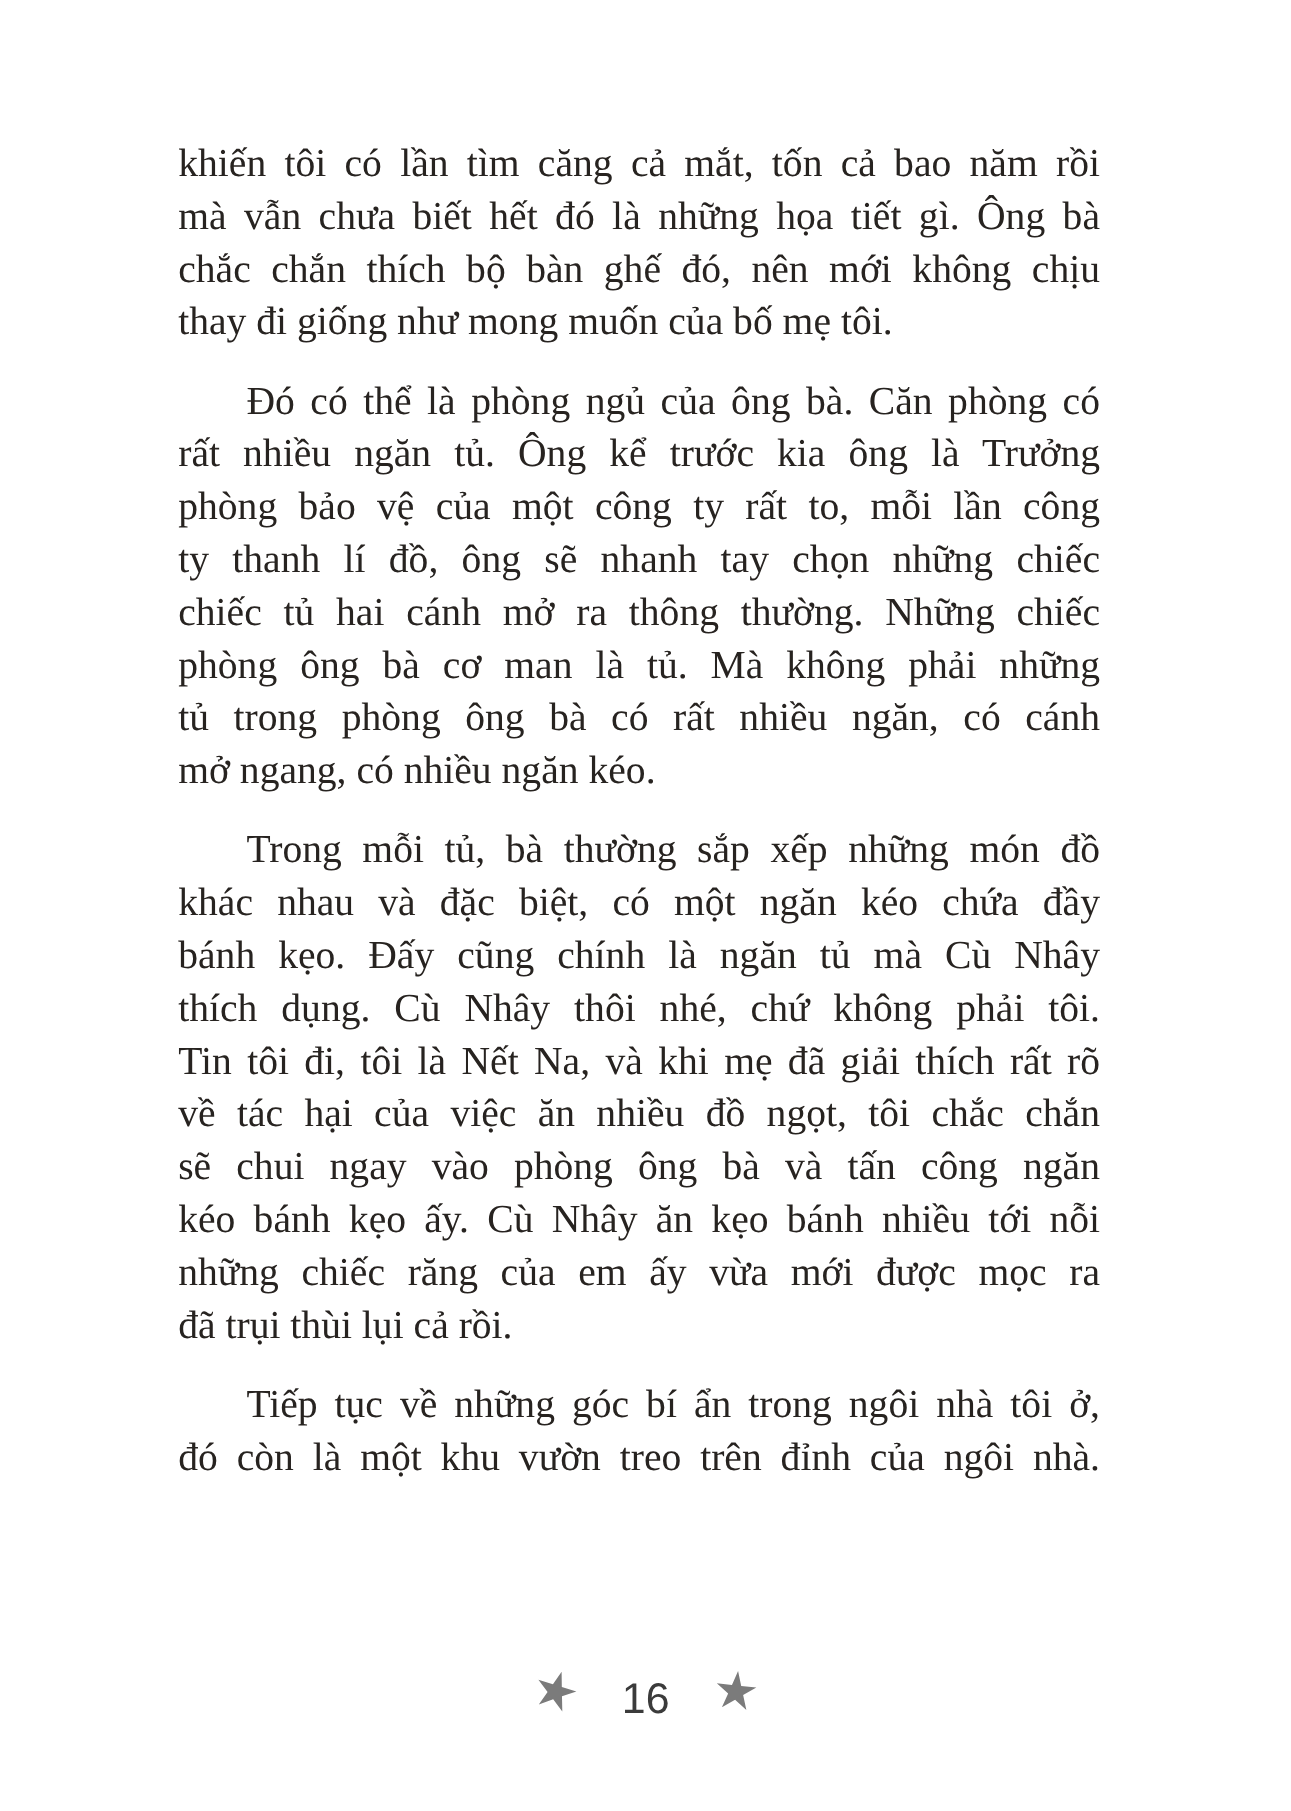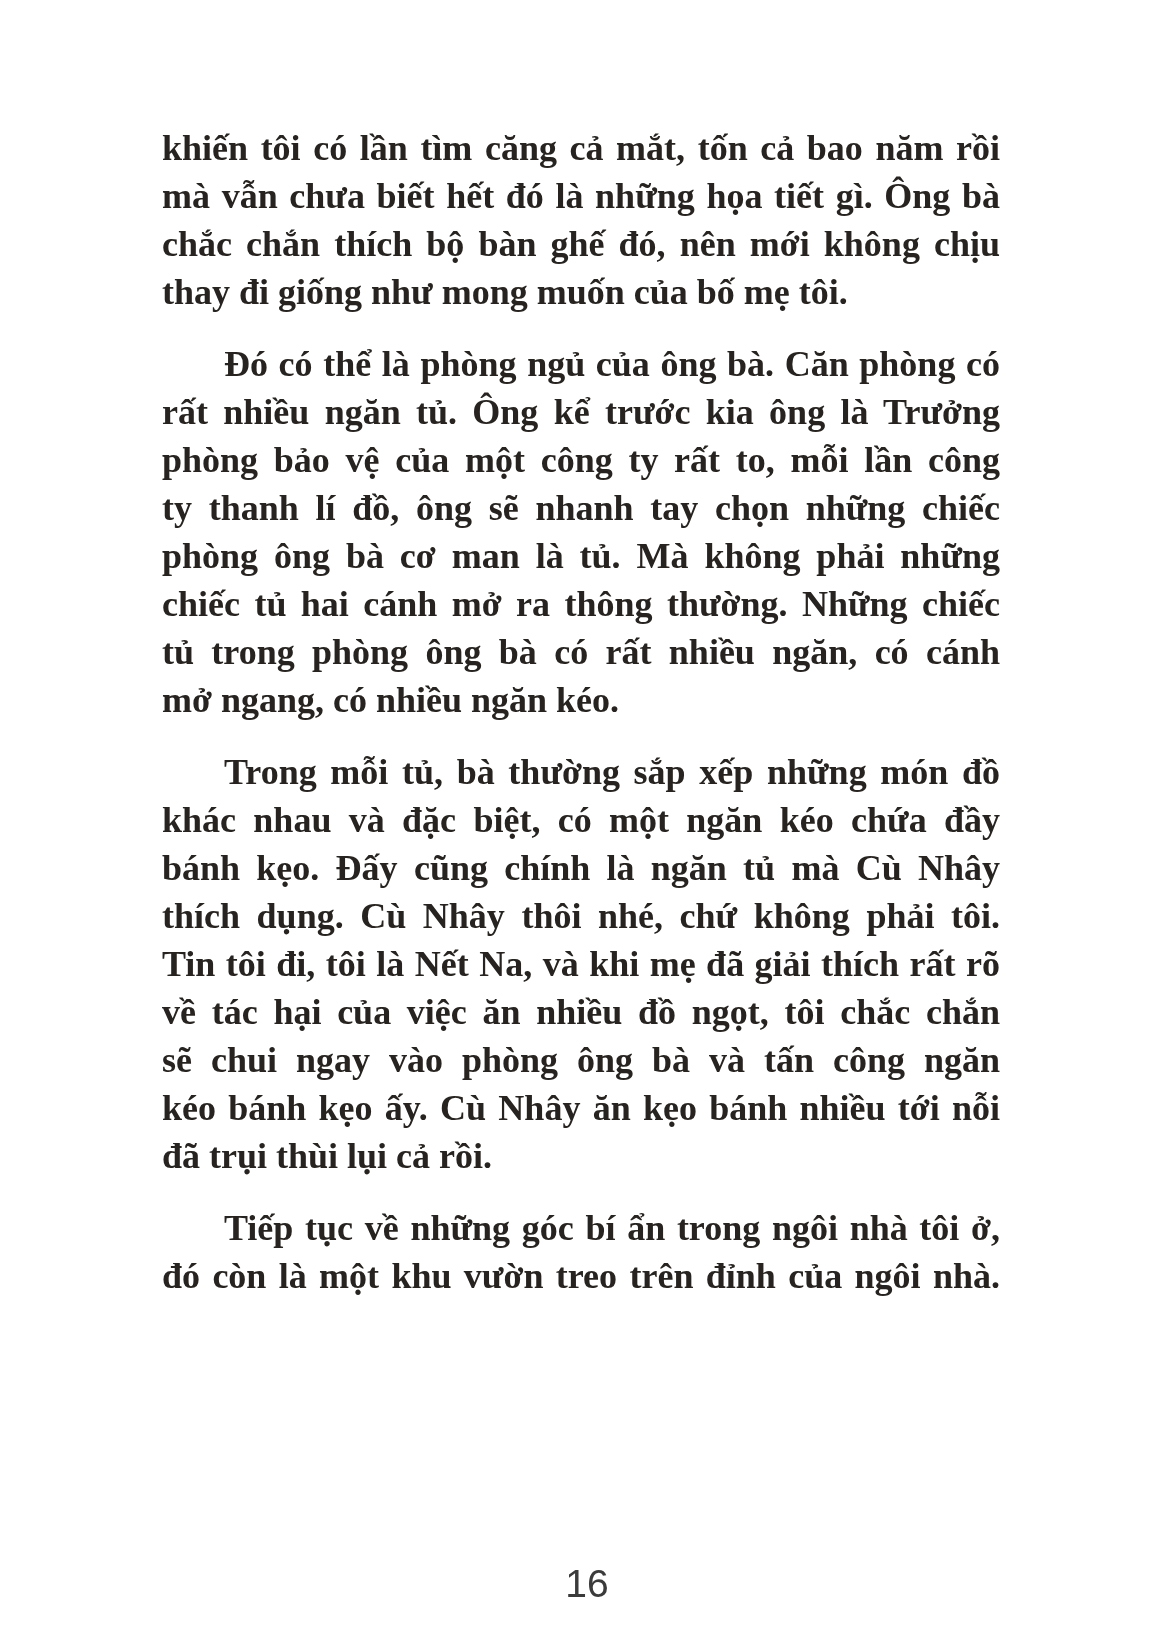--- a/index.html
+++ b/index.html
@@ -45,23 +45,22 @@
     text-align-last: left;
   }
   .page-footer {
     position: absolute;
     left: 0;
     right: 0;
     top: 1512px;
     height: 52px;
     display: flex;
     align-items: center;
-    justify-content: flex-start;
+    justify-content: center;
     gap: 40px;
-    flex-direction: column;
   }
   .star {
     width: 40px;
     height: 40px;
     display: block;
   }
   .star-left  { transform: rotate(17deg); }
   .star-right { transform: rotate(6deg); }
   .page-number {
     font-family: "Liberation Sans", "DejaVu Sans", sans-serif;
@@ -69,46 +68,47 @@
     color: #3b3b3b;
     margin-top: 12px;
     line-height: 1;
   }
 </style>
 </head>
 <body style="background: rgb(255, 255, 255);">
 
 <div class="book-page">
 
-  <div class="page-text" style="color: rgb(39, 35, 32); font-weight: bold;">
+  <div class="page-text" style="color: rgb(39, 35, 32);">
       <div class="paragraph">
         <div class="line">khiến tôi có lần tìm căng cả mắt, tốn cả bao năm rồi</div>
         <div class="line">mà vẫn chưa biết hết đó là những họa tiết gì. Ông bà</div>
         <div class="line">chắc chắn thích bộ bàn ghế đó, nên mới không chịu</div>
         <div class="line no-stretch">thay đi giống như mong muốn của bố mẹ tôi.</div>
       </div>
       <div class="paragraph">
         <div class="line indent">Đó có thể là phòng ngủ của ông bà. Căn phòng có</div>
         <div class="line">rất nhiều ngăn tủ. Ông kể trước kia ông là Trưởng</div>
         <div class="line">phòng bảo vệ của một công ty rất to, mỗi lần công</div>
         <div class="line">ty thanh lí đồ, ông sẽ nhanh tay chọn những chiếc</div>
+        <div class="line">chiếc tủ hai cánh mở ra thông thường. Những chiếc</div>
         <div class="line">phòng ông bà cơ man là tủ. Mà không phải những</div>
-        <div class="line">chiếc tủ hai cánh mở ra thông thường. Những chiếc</div>
         <div class="line">tủ trong phòng ông bà có rất nhiều ngăn, có cánh</div>
         <div class="line no-stretch">mở ngang, có nhiều ngăn kéo.</div>
       </div>
       <div class="paragraph">
         <div class="line indent">Trong mỗi tủ, bà thường sắp xếp những món đồ</div>
         <div class="line">khác nhau và đặc biệt, có một ngăn kéo chứa đầy</div>
         <div class="line">bánh kẹo. Đấy cũng chính là ngăn tủ mà Cù Nhây</div>
         <div class="line">thích dụng. Cù Nhây thôi nhé, chứ không phải tôi.</div>
         <div class="line">Tin tôi đi, tôi là Nết Na, và khi mẹ đã giải thích rất rõ</div>
         <div class="line">về tác hại của việc ăn nhiều đồ ngọt, tôi chắc chắn</div>
         <div class="line">sẽ chui ngay vào phòng ông bà và tấn công ngăn</div>
         <div class="line">kéo bánh kẹo ấy. Cù Nhây ăn kẹo bánh nhiều tới nỗi</div>
+        <div class="line">những chiếc răng của em ấy vừa mới được mọc ra</div>
         <div class="line no-stretch">đã trụi thùi lụi cả rồi.</div>
       </div>
       <div class="paragraph">
         <div class="line indent">Tiếp tục về những góc bí ẩn trong ngôi nhà tôi ở,</div>
         <div class="line">đó còn là một khu vườn treo trên đỉnh của ngôi nhà.</div>
       </div>
     </div>
 
   <div class="page-footer">
     <svg class="star star-left" viewBox="-20 -20 40 40">

